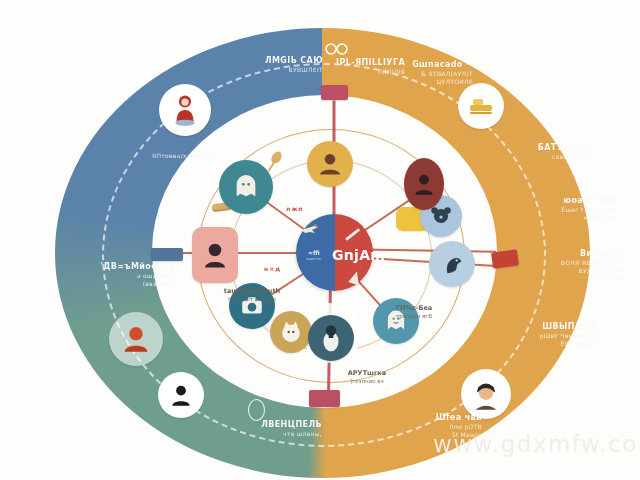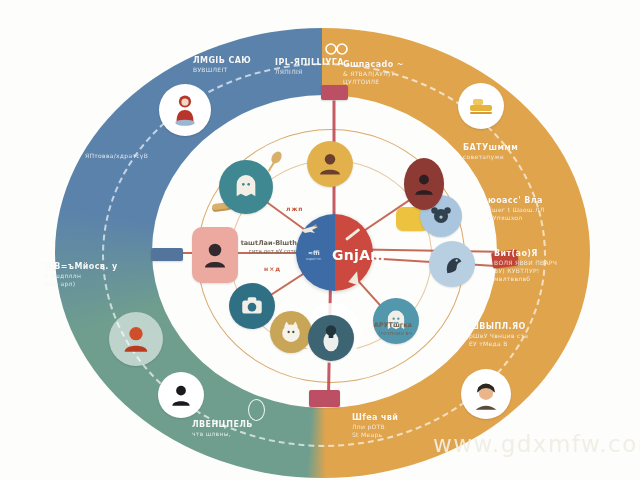--- a/index.html
+++ b/index.html
@@ -17,26 +17,26 @@
   .hole{left:152px;top:95px;width:345px;height:313px;border-radius:50%;background:#fdfdfb;}
   .thinring{border-radius:50%;}
   .tr1{left:197px;top:129px;width:266px;height:252px;border:1.5px solid rgba(207,147,71,.8);}
   .tr2{left:230px;top:160px;width:200px;height:190px;border:1px solid rgba(207,147,71,.5);}
   
   .spoke{height:2px;background:#c05a46;transform-origin:0 50%;opacity:.9;}
   .spoke.main{height:3px;background:#c04a52;}
   
   .conn{background:#bc4f63;border-radius:2px;box-shadow:0 1px 2px rgba(0,0,0,.15);}
   
-  .lbl{transform:translateX(-50%);text-align:left;color:rgba(255,255,255,.95);
+  .lbl{transform:translateX(-50%);text-align:right;color:rgba(255,255,255,.95);
        line-height:1.3;text-shadow:0 0 1px rgba(0,0,0,.10);z-index:6;width:130px;}
   .lbl .l1{display:block;font-size:8px;font-weight:bold;letter-spacing:.4px;}
   .lbl .ln{display:block;font-size:6px;opacity:.85;letter-spacing:.3px;}
   
-  .note{transform:translateX(-50%);text-align:right;color:#6b6257;line-height:1.35;z-index:7;width:90px;}
+  .note{transform:translateX(-50%);text-align:center;color:#6b6257;line-height:1.35;z-index:7;width:90px;margin-top:48px;}
   .note .l1{display:block;font-size:6.5px;font-weight:bold;}
   .note .ln{display:block;font-size:5.5px;opacity:.9;}
   .rednote{font-size:6px;color:#c3543a;font-weight:bold;z-index:7;letter-spacing:1px;}
   
   .av{display:flex;align-items:center;justify-content:center;border-radius:50%;z-index:5;
       box-shadow:0 1px 2px rgba(0,0,0,.12);}
   .halo{border-radius:50%;background:rgba(255,255,255,.85);z-index:4;}
   .center-circle{left:296px;top:214px;width:77px;height:77px;border-radius:50%;z-index:6;
       background:linear-gradient(90deg,#3d6ba6 50%,#cb493e 50%);
       box-shadow:0 1px 4px rgba(0,0,0,.18);}
@@ -148,20 +148,24 @@
   <div class="abs lbl" style="left:534px;top:322px">
     <span class="l1">ШВЫПЛ.ЯО</span>
     <span class="ln">рШвУ Чвнцив ста</span>
     <span class="ln">ЕУ тМеда В</span>
   </div>
 
   <div class="abs note" style="left:252px;top:239px">
     <span class="l1">tашtЛаи-Вlшth</span>
     <span class="ln">гита дет вУ соте</span>
   </div>
+  <div class="abs note" style="left:414px;top:256px">
+    <span class="l1">ГП%с-Беа</span>
+    <span class="ln">тряпдвн ягВ</span>
+  </div>
   <div class="abs note" style="left:367px;top:321px">
     <span class="l1">АРУТшгка</span>
     <span class="ln">(гезпние вч</span>
   </div>
   <div class="abs rednote" style="left:286px;top:205px">лжп</div>
   <div class="abs rednote" style="left:264px;top:265px">н×д</div>
 
   <div class="abs breadicon" style="left:212px;top:203px"></div>
   <div class="abs spoonicon" style="left:272px;top:151px"></div>
   <div class="abs bubble" style="left:396px;top:207px;width:33px;height:24px"></div>

